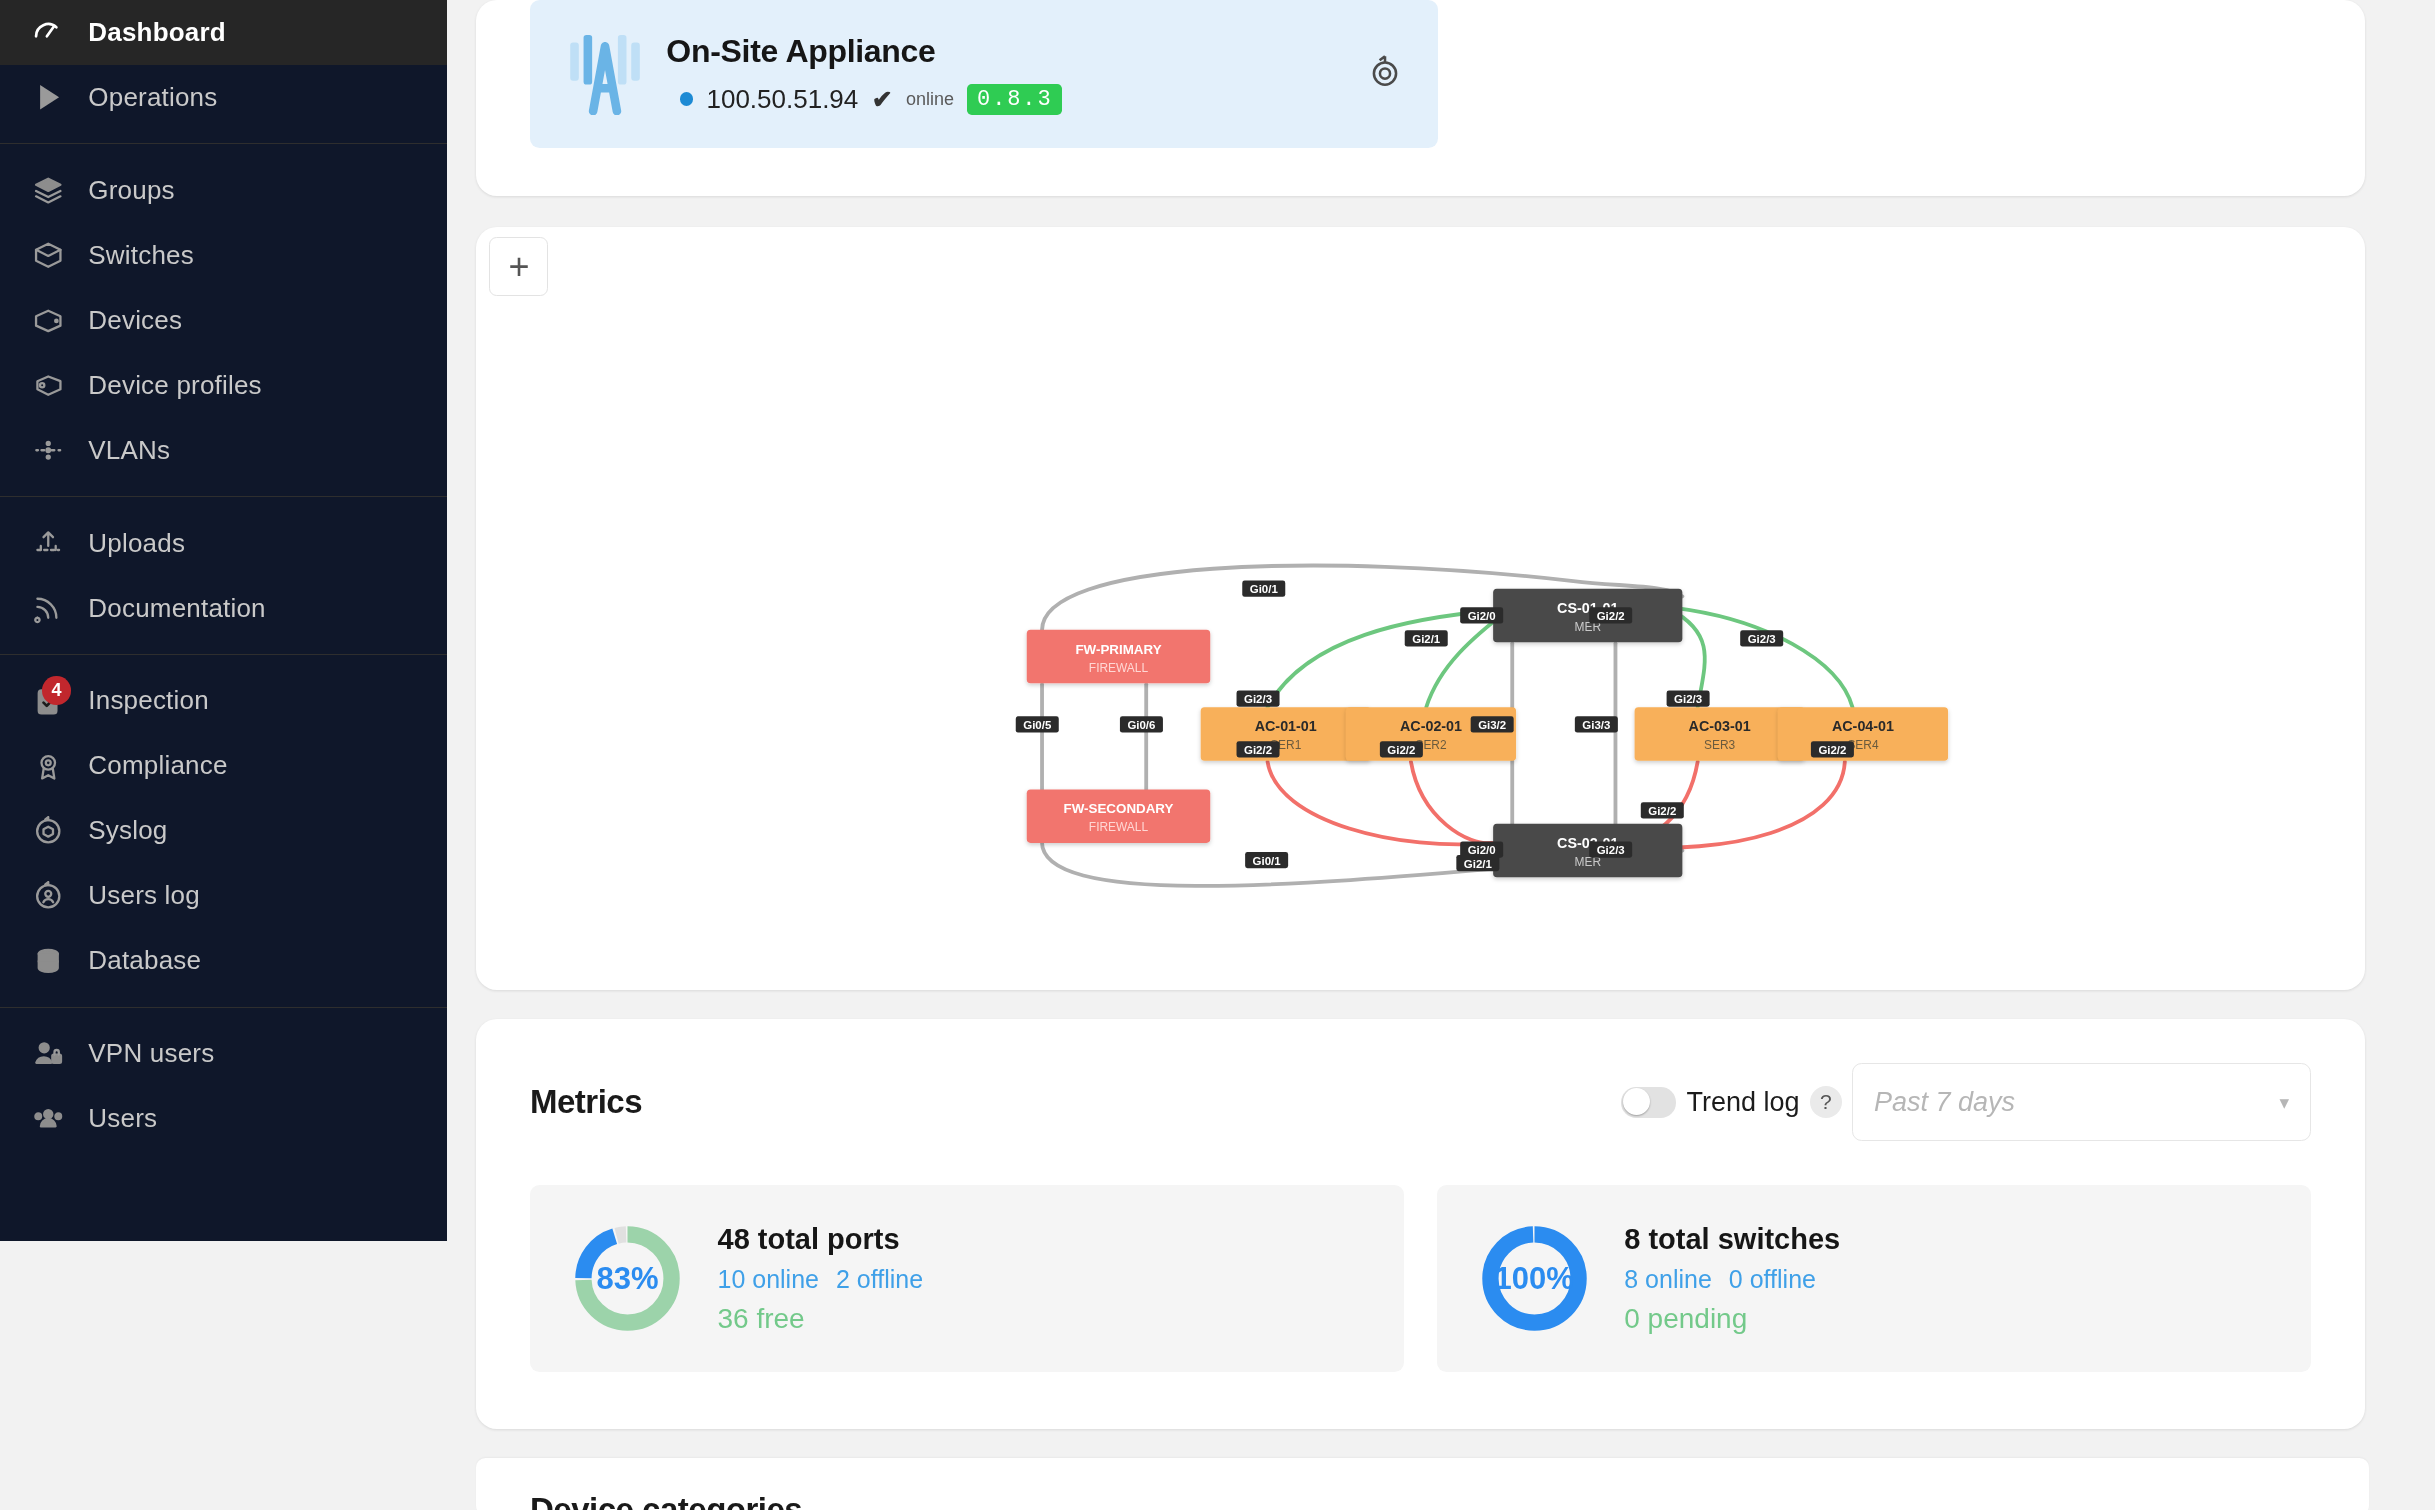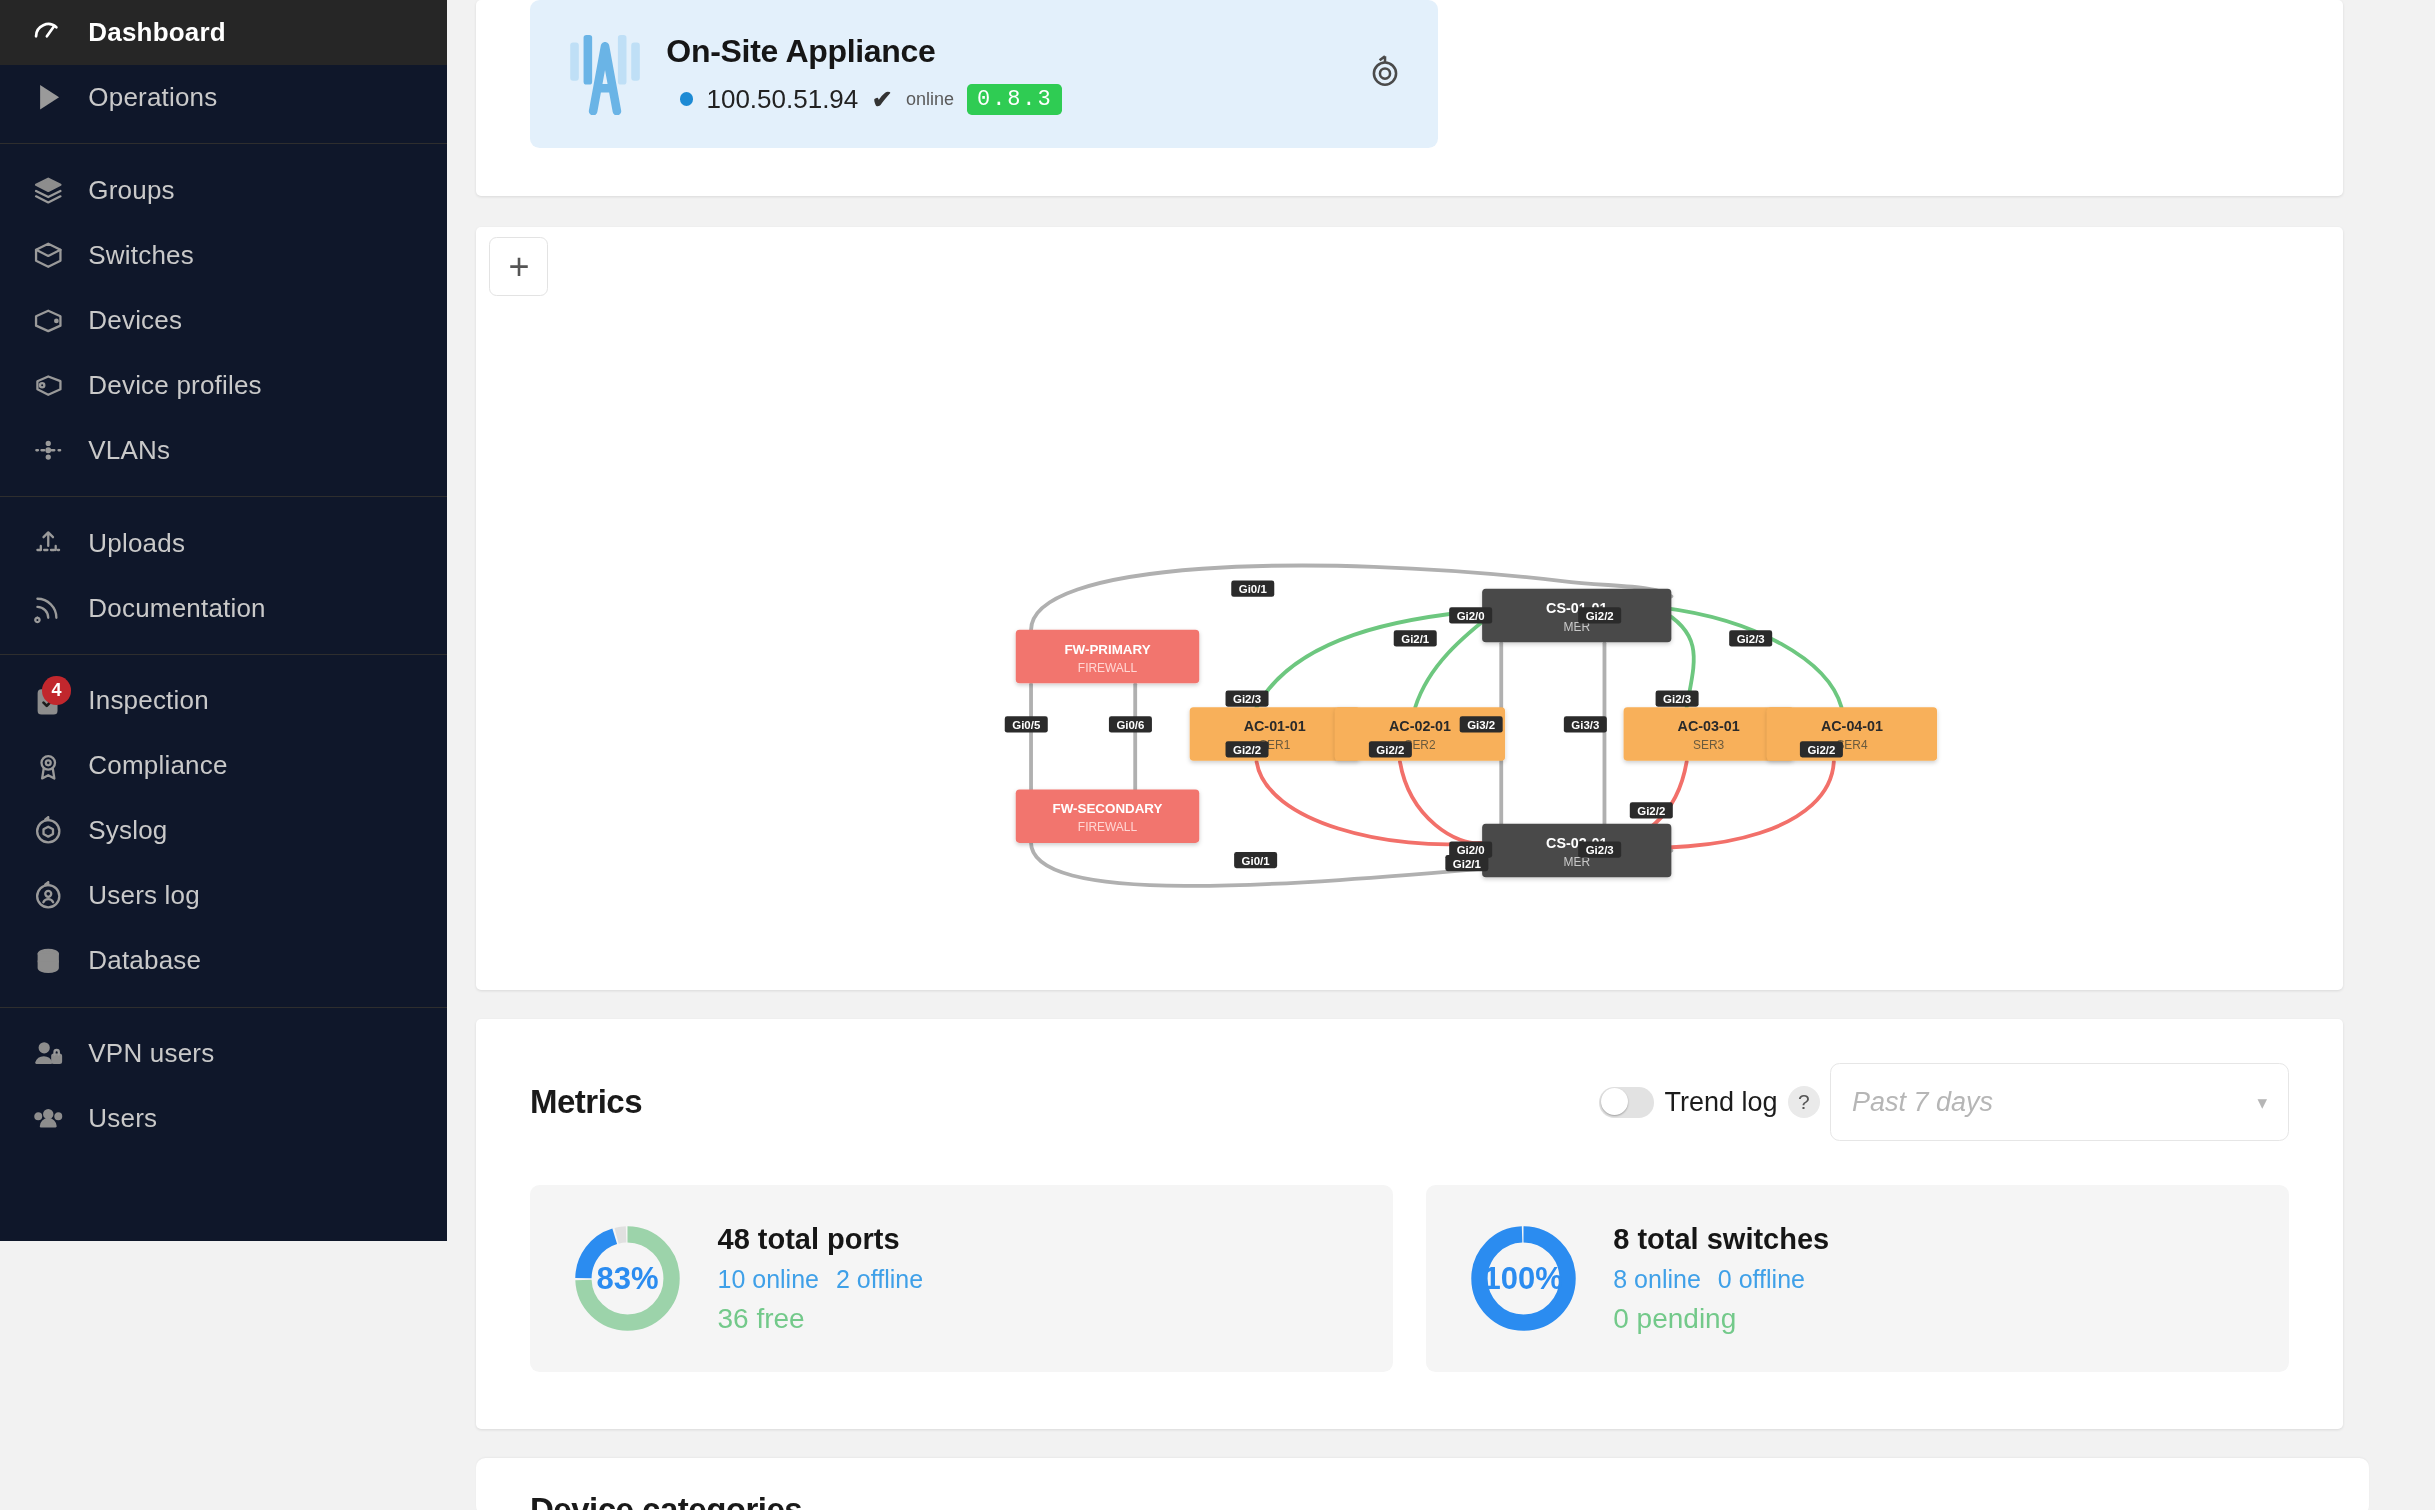--- a/index.html
+++ b/index.html
@@ -48,23 +48,23 @@
   }
   .content { flex: 1 1 auto; position: relative; }
 
   .topbtn-stub {
     position: absolute; right: 115px; top: -52px;
     width: 163px; height: 59px; border: 1.9px solid #dcdcdc;
     border-radius: 9.6px; background: #fff;
   }
 
   .card {
-    background: #ffffff; border-radius: 5px;
+    background: #ffffff; border-radius: 21px;
     box-shadow: 0 1px 2.9px rgba(0,0,0,.10);
-    margin: 0 93px 0 29px;
+    margin: 0 71px 0 29px;
   }
 
   
   .panel-appliance { padding: 0 0 48px 0; position: relative; }
   .appliance {
     margin: 0 0 0 54px; width: 908px; height: 148px;
     background: #e3f0fb; border-radius: 9.6px;
     display: flex; align-items: center; padding: 0 29px; position: relative;
   }
   .appl-icon { width: 92px; flex: 0 0 92px; display:flex; align-items:center; justify-content:center;}

